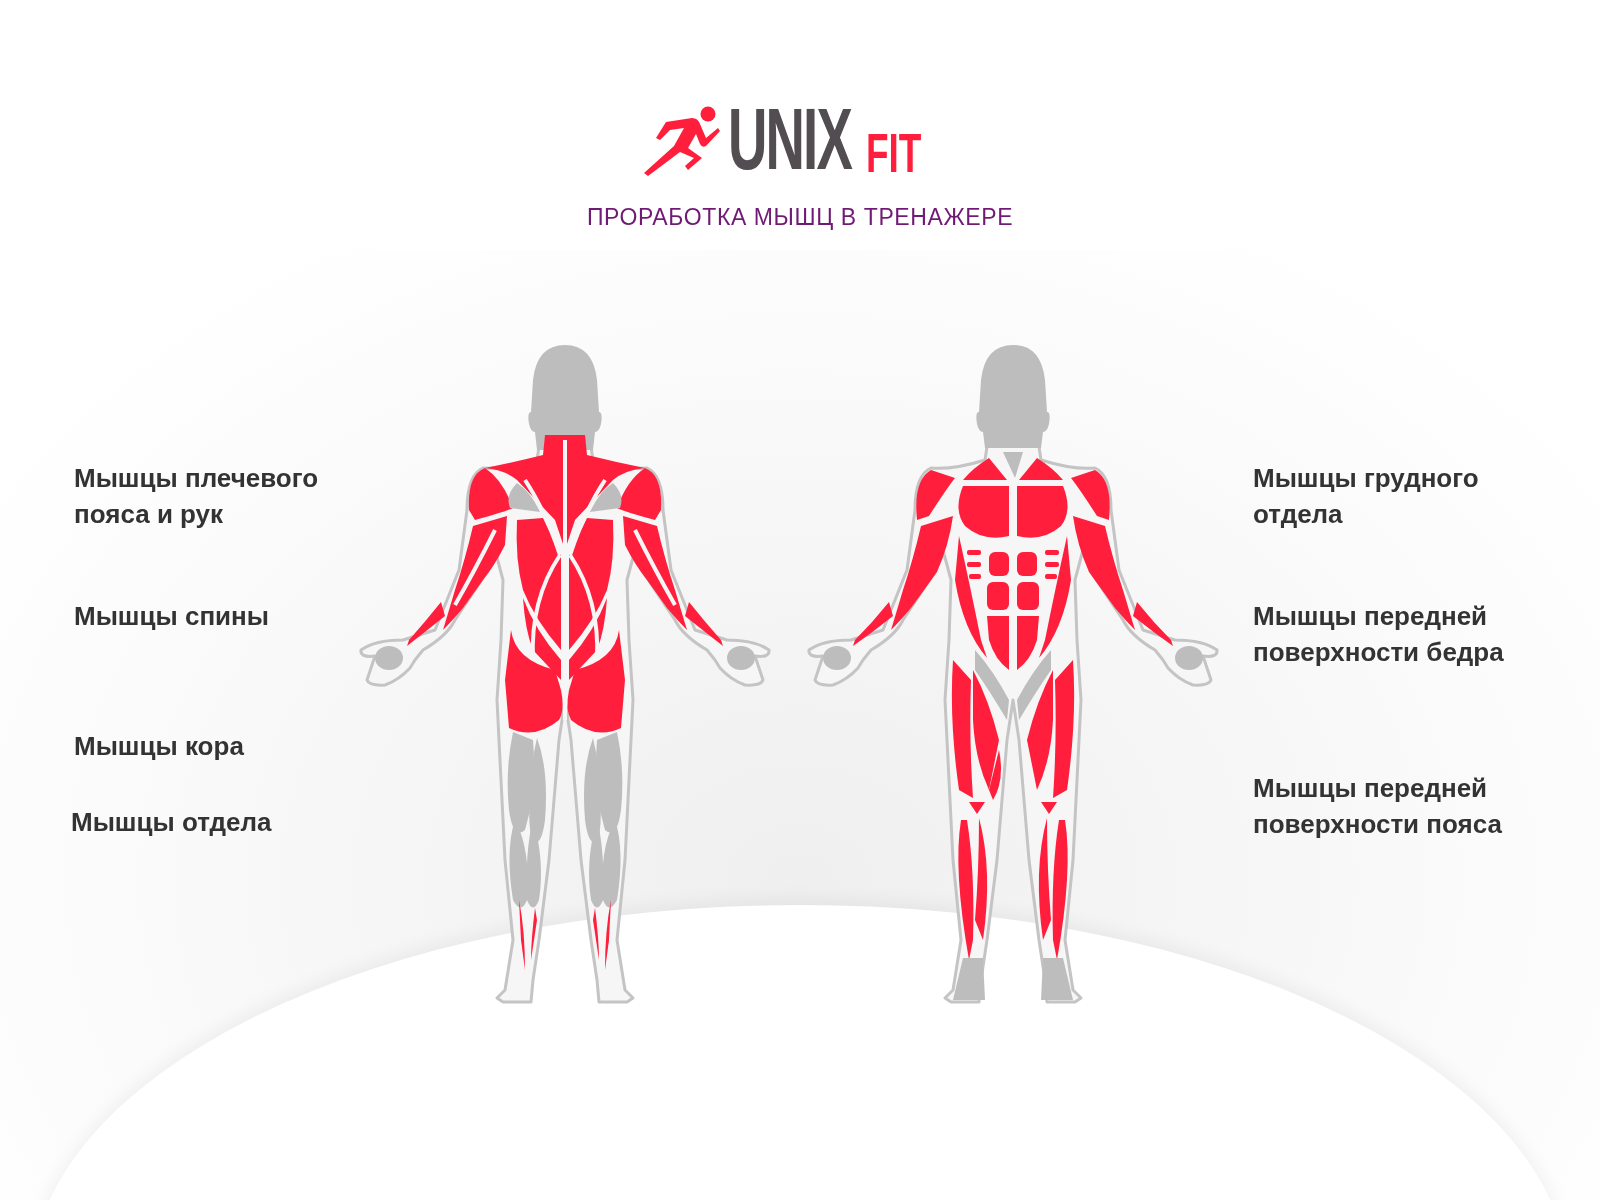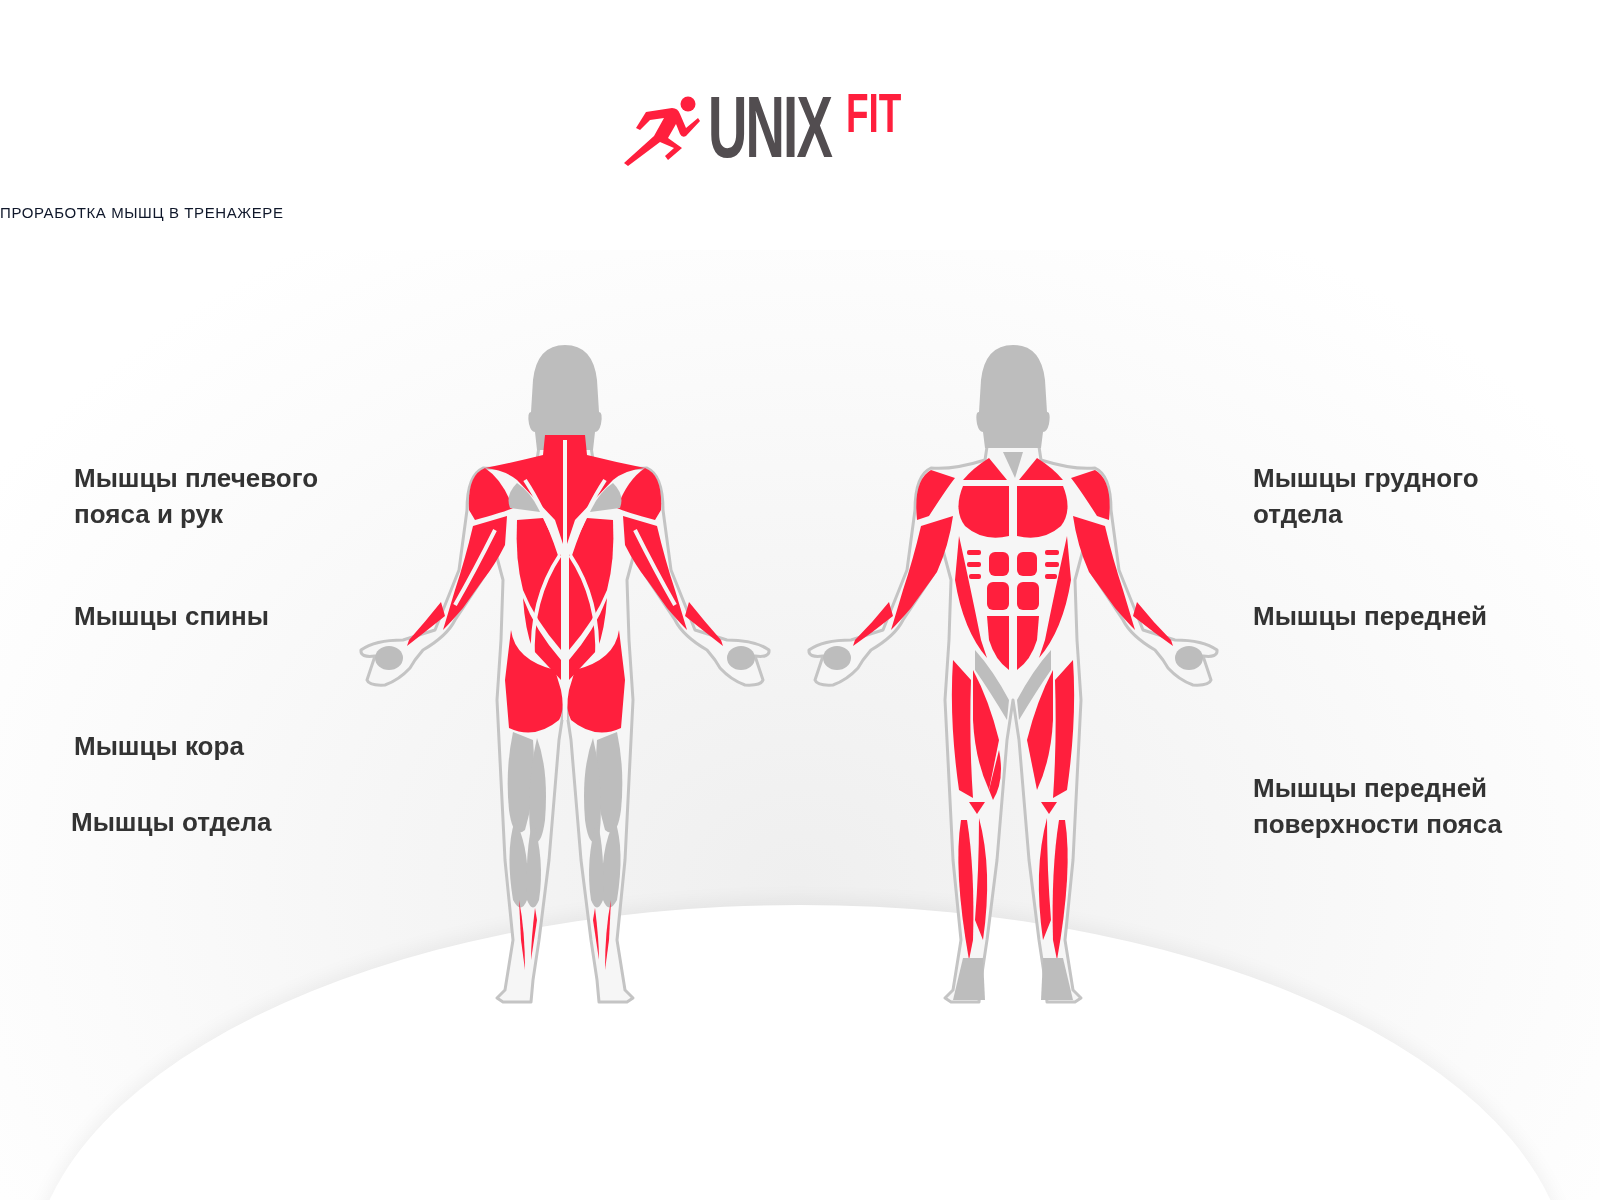--- a/index.html
+++ b/index.html
@@ -14,39 +14,39 @@
     z-index: 0;
   }
   .bg-arch {
     position: absolute; left: 30px; top: 905px; width: 1540px; height: 1000px;
     border-radius: 50% 50% 0 0 / 38% 38% 0 0;
     background: #ffffff;
     box-shadow: 0 -6px 18px rgba(0,0,0,0.05);
     z-index: 1;
   }
   .logo {
-    position: absolute; left: 620px; top: 88px; height: 90px; z-index: 3;
-    display: flex; align-items: flex-start;
+    position: absolute; left: 640px; top: 88px; height: 90px; z-index: 3;
+    display: flex; align-items: flex-end;
   }
   .logo-runner { width: 84px; height: 80px; margin-right: 4px; margin-bottom: 0px; }
   .logo-unix {
     font-family: "Liberation Sans", sans-serif; font-weight: bold;
     font-size: 88px; line-height: 78px; color: #524d50;
     letter-spacing: -3px; transform: scaleX(0.62); transform-origin: left bottom;
     display: inline-block; width: 140px; white-space: nowrap;
   }
   .logo-fit {
     font-family: "Liberation Sans", sans-serif; font-weight: bold;
     font-size: 56px; line-height: 50px; color: #ff1f3d;
     transform: scaleX(0.66); transform-origin: left bottom;
     display: inline-block; width: 70px; white-space: nowrap; margin-left: -2px;
   }
   .subtitle {
-    position: absolute; left: 0; right: 0; top: 204px; text-align: left;
-    font-size: 15px; color: #0f172a; letter-spacing: 0.6px; z-index: 3;
+    position: absolute; left: 0; right: 0; top: 204px; text-align: center;
+    font-size: 23px; color: #701a75; letter-spacing: 0.6px; z-index: 3;
   }
   .label {
     position: absolute; font-size: 26px; line-height: 36px; color: #333333; z-index: 3;
     white-space: nowrap;
     font-weight: bold;
   }
   .figure { position: absolute; z-index: 2; }
 </style>
 </head>
 <body>
@@ -78,20 +78,21 @@
 <div class="label" style="left:71px; top:804px;">
   <div>Мышцы отдела</div>
 </div>
 
 <div class="label" style="left:1253px; top:460px;">
   <div>Мышцы грудного</div>
   <div>отдела</div>
 </div>
 <div class="label" style="left:1253px; top:598px;">
   <div>Мышцы передней</div>
+  <div>поверхности бедра</div>
 </div>
 <div class="label" style="left:1253px; top:770px;">
   <div>Мышцы передней</div>
   <div>поверхности пояса</div>
 </div>
 
 <svg class="figure" style="left:355px; top:340px;" width="420" height="680" viewBox="0 0 420 680">
   <defs>
     <g id="backbody">
 

